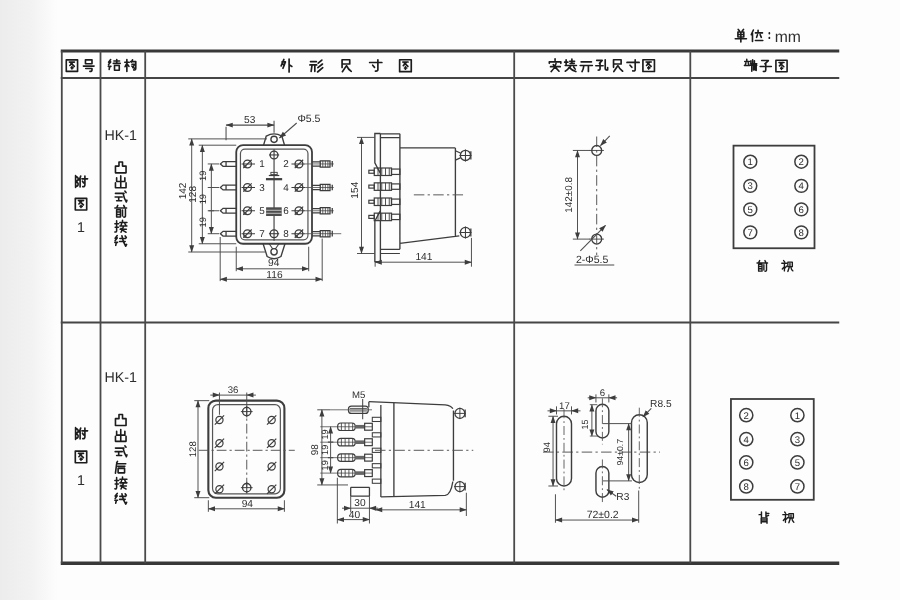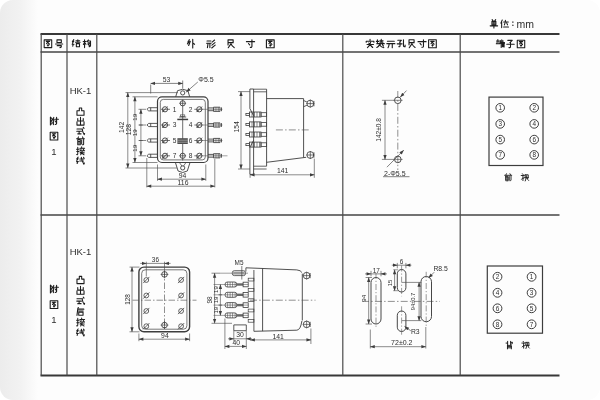--- a/index.html
+++ b/index.html
@@ -1,16 +1,16 @@
 <!DOCTYPE html>
 <html><head>
 <meta charset="utf-8">
 <style>
 html,body{margin:0;padding:0;background:#ffffff;}
-#canvas{position:relative;width:600px;height:400px;background:#fdfdfd;overflow:hidden;font-family:"Liberation Sans",sans-serif;border-radius:13px;}
+#canvas{position:relative;width:600px;height:400px;background:#fdfdfd;overflow:hidden;font-family:"Liberation Sans",sans-serif;}
 svg text{font-family:"Liberation Sans",sans-serif;fill:#2e2e2e;}
 </style>
 </head>
 <body>
 
 <div id="canvas">
 <svg width="600" height="400" viewBox="0 0 600 400">
 <defs>
 <marker id="ar" markerWidth="5.2" markerHeight="4" refX="4.7" refY="2" orient="auto-start-reverse" markerUnits="userSpaceOnUse">
           <path d="M5,2 L0.25,0.35 L0.25,3.65 z" fill="#3d3d3d"></path>

